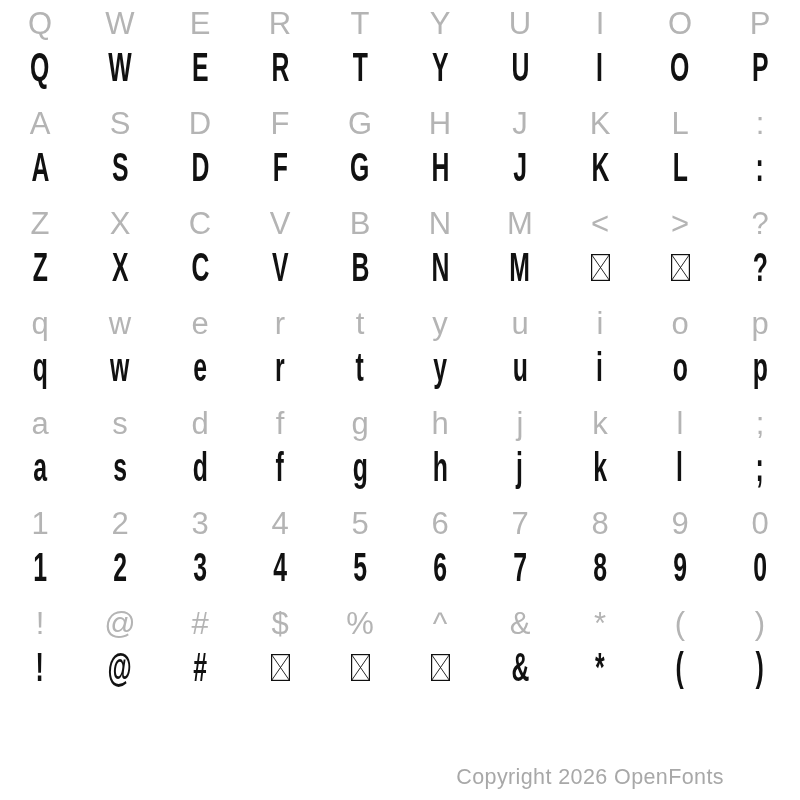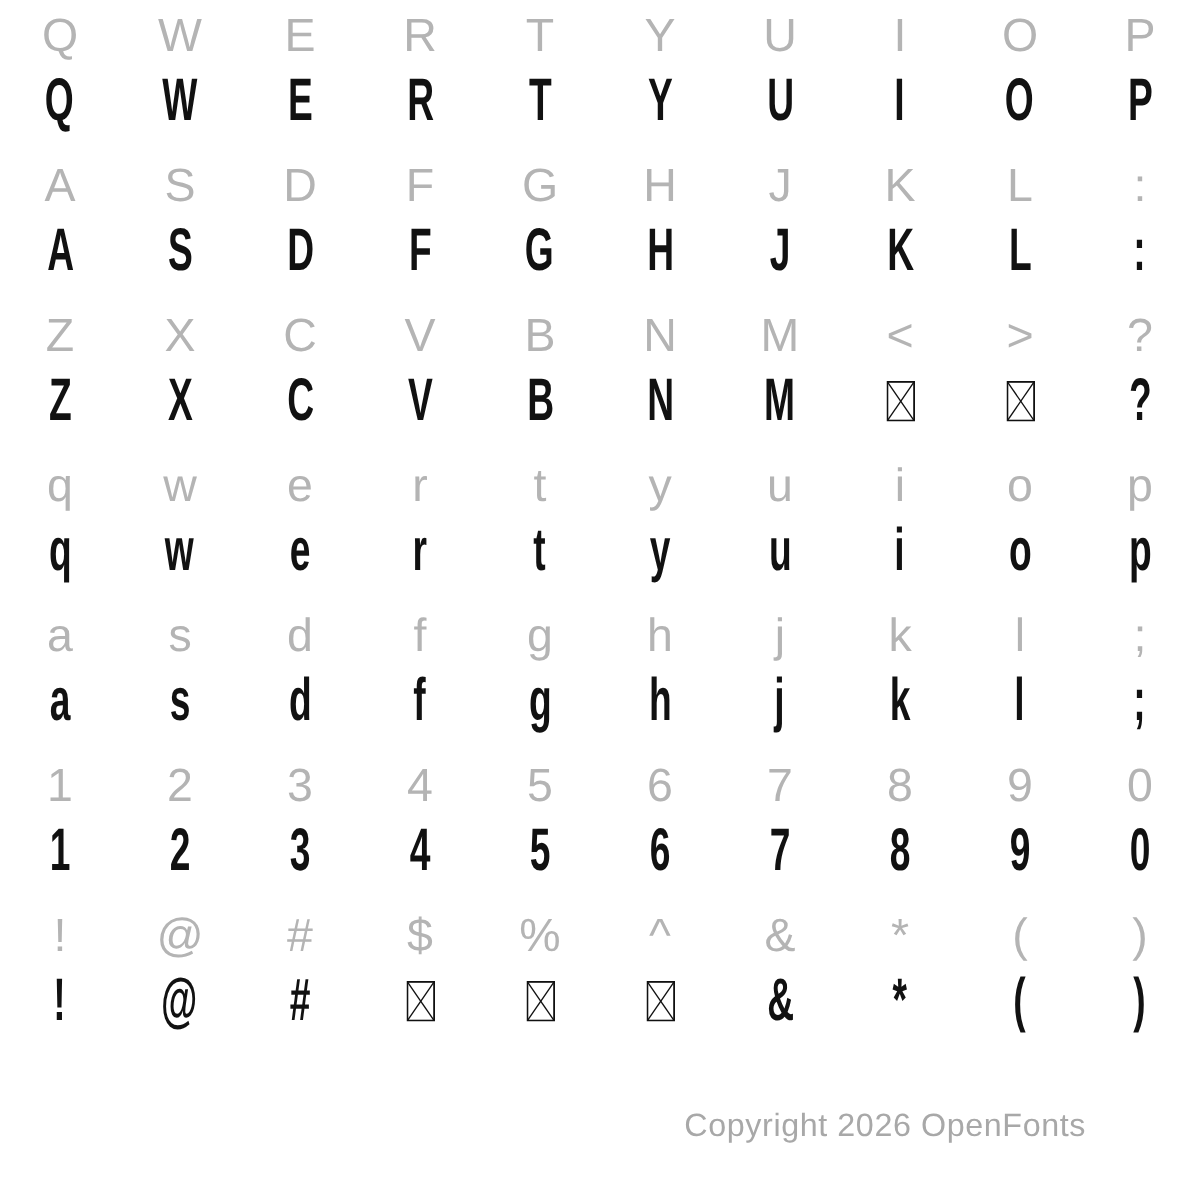--- a/index.html
+++ b/index.html
@@ -51,21 +51,21 @@
     display: inline-block;
     transform: scaleX(0.62);
   }
   .tofu {
     display: block;
     width: 19px;
     height: 27px;
   }
   .footer-copyright {
     position: absolute;
-    top: 738px;
+    top: 765px;
     right: 76px;
     font-family: "Liberation Sans", sans-serif;
     font-size: 21.5px;
     letter-spacing: 0.4px;
     color: #a8a8a8;
     white-space: nowrap;
   }
 </style>
 </head>
 <body>

